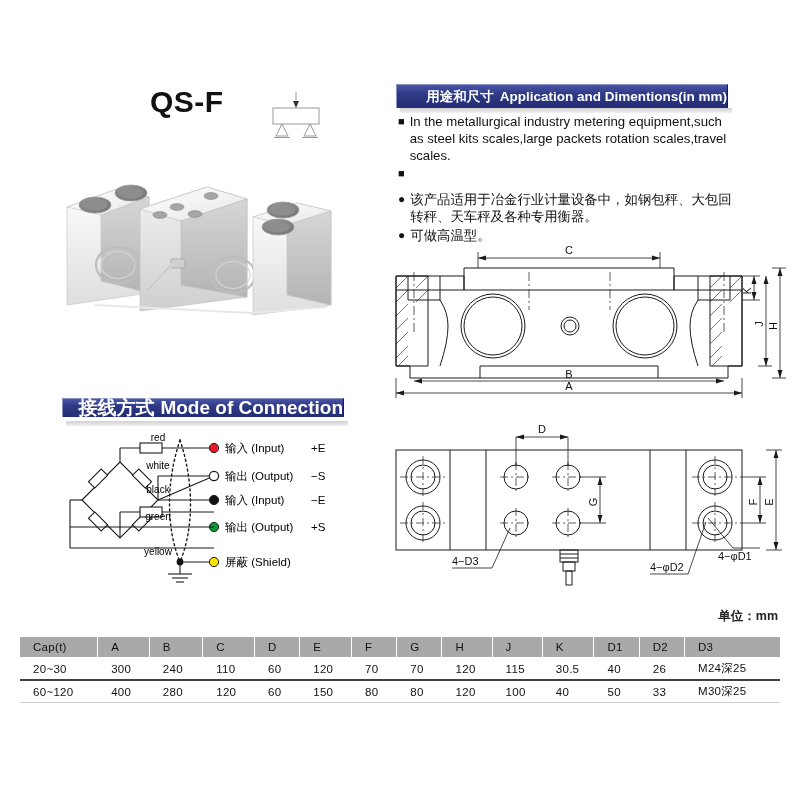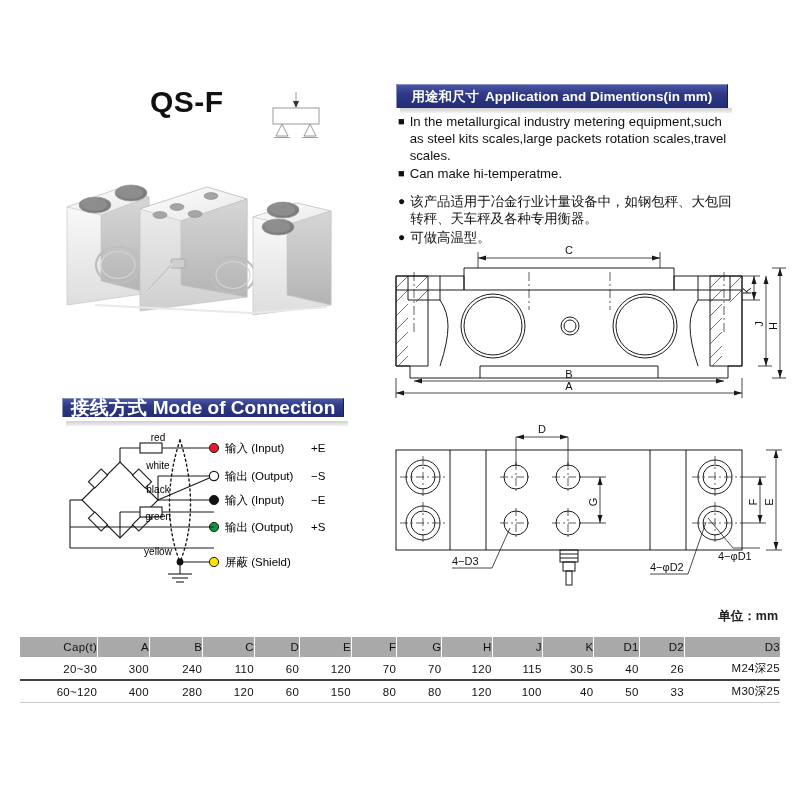--- a/index.html
+++ b/index.html
@@ -26,21 +26,21 @@
 
   
   .section-bar {
     position:absolute;
     background:linear-gradient(180deg,#4a55a8 0%,#2f3a86 38%,#232c74 100%);
     border-top:1px solid #8a92c4;
     border-left:1px solid #8a92c4;
     border-right:1px solid #151d52;
     color:#ffffff;
     font-weight:bold;
-    display:flex; align-items:center; justify-content:center;
+    display:flex; align-items:center; justify-content:flex-end;
     white-space:nowrap;
   }
   .section-bar-shadow {
     position:absolute;
     background:linear-gradient(180deg,#cfcfcf 0%,#f2f2f2 100%);
   }
 
   #app-bar { left:396px; top:84px; width:332px; height:24px; font-size:13.5px; }
   #app-bar-shadow { left:400px; top:108px; width:332px; height:5px; }
 
@@ -71,22 +71,22 @@
   }
 
   
   #spec-table-wrap { position:absolute; left:20px; top:636px; width:760px; }
   table.spec {
     width:100%; border-collapse:collapse;
     font-size:11.5px; color:#111;
     table-layout:fixed;
   }
   table.spec th, table.spec td {
-    text-align:right;
-    padding:3px 0 3px;
+    text-align:left;
+    padding:3px 13px 3px;
     border-left:1px solid #ffffff;
     border-right:1px solid #ffffff;
     height:21px;
     white-space:nowrap;
     letter-spacing:0.3px;
   }
   table.spec thead th {
     background:#a9a9a9;
     font-weight:normal;
     border-top:1px solid #ffffff;
@@ -187,21 +187,20 @@
     <span>Application and Dimentions(in mm)</span>
   </div>
 
   <div id="app-text">
     <div class="bullet-line en">
       <span class="bl-mark">■</span>
       <span>In the metallurgical industry metering equipment,such as steel kits scales,large packets rotation scales,travel scales.</span>
     </div>
     <div class="bullet-line en">
       <span class="bl-mark">■</span>
-      <span>Can make hi-temperatme.</span>
     </div>
     <div class="gap-cn"></div>
     <div class="bullet-line cn">
       <span class="bl-mark">●</span>
       <span>该产品适用于冶金行业计量设备中，如钢包秤、大包回转秤、天车秤及各种专用衡器。</span>
     </div>
     <div class="bullet-line cn">
       <span class="bl-mark">●</span>
       <span>可做高温型。</span>
     </div>

